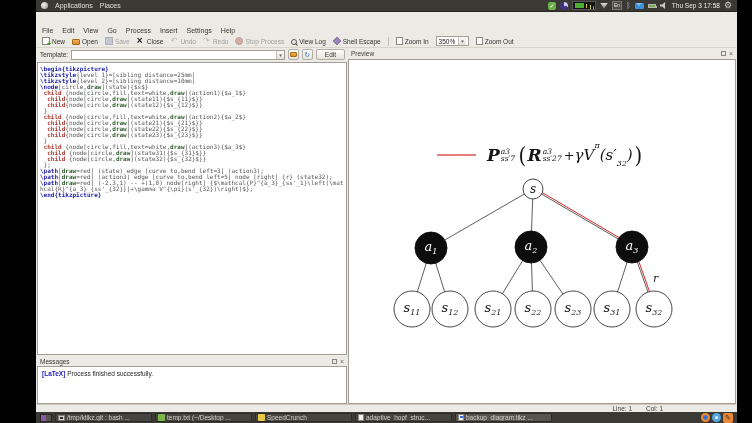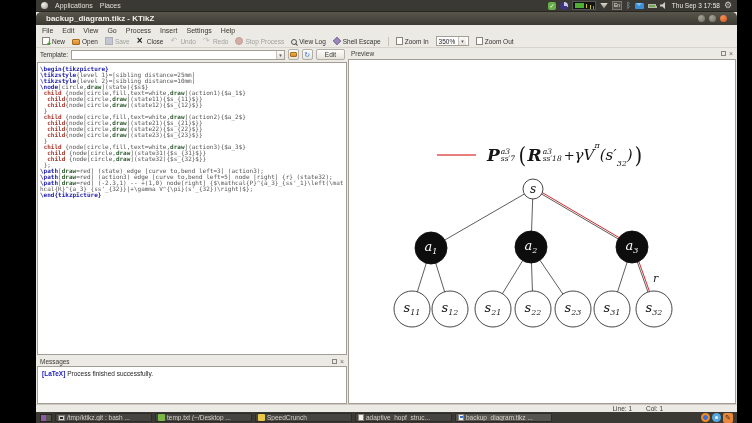--- a/index.html
+++ b/index.html
@@ -165,28 +165,20 @@
           <span class="ti ti-en">En</span>
           <span class="ti ti-bt">ᛒ</span>
           <span class="ti ti-mail"></span>
           <span class="ti ti-batt"></span>
           <span class="ti ti-vol"></span>
           <span class="clock">Thu Sep 3 17:58</span>
           <span class="gear">⚙</span>
         </span>
     </div>
 
-    <div class="titlebar">
-      <span>backup_diagram.tikz - KTikZ</span>
-      <span class="winbtns">
-        <span class="winbtn"></span>
-        <span class="winbtn"></span>
-        <span class="winbtn close"></span>
-      </span>
-    </div>
 
     <div class="menubar" id="menubar">
         <span class="menu-item">File</span>
         <span class="menu-item">Edit</span>
         <span class="menu-item">View</span>
         <span class="menu-item">Go</span>
         <span class="menu-item">Process</span>
         <span class="menu-item">Insert</span>
         <span class="menu-item">Settings</span>
         <span class="menu-item">Help</span>
@@ -307,21 +299,21 @@
             <span class="f-stack">
               <span class="f-ss">a3</span>
               <span class="f-ss">ss′7</span>
             </span>
           </span>
           <span class="f-paren">(</span>
           <span class="f-grp">
             <span class="f-bigit">R</span>
             <span class="f-stack">
               <span class="f-ss">a3</span>
-              <span class="f-ss">ss′18</span>
+              <span class="f-ss">ss′27</span>
             </span>
           </span>
           <span class="f-text"> + </span>
           <span class="f-it">γV</span>
           <span class="f-sup">π</span>
           <span class="f-it">(s′</span>
           <span class="f-sub">32</span>
           <span class="f-it">)</span>
           <span class="f-paren">)</span>
         </div>

